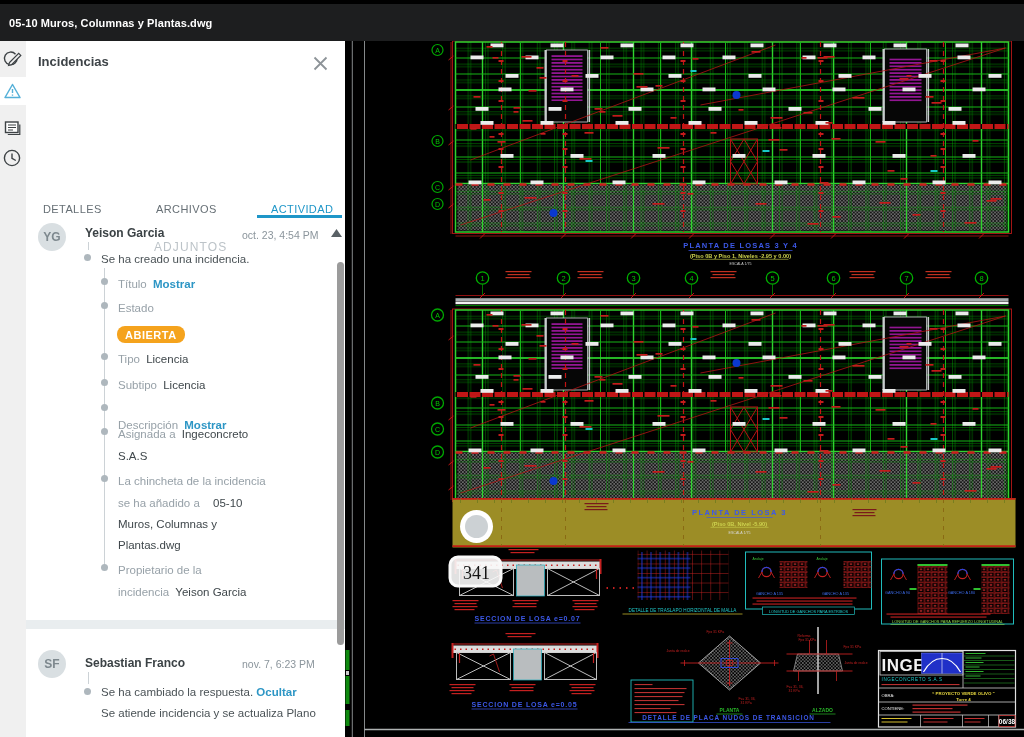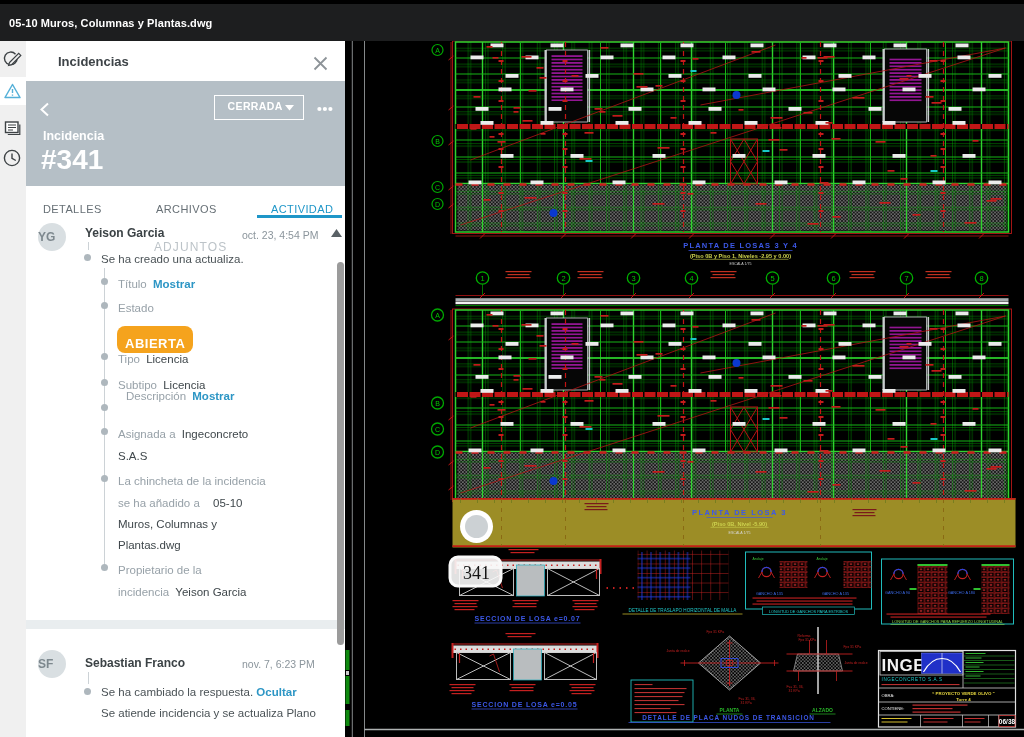--- a/index.html
+++ b/index.html
@@ -3,41 +3,41 @@
 <style>
   html,body{margin:0;padding:0;width:1024px;height:737px;overflow:hidden;
     font-family:"Liberation Sans",sans-serif;background:#000;}
   .abs{position:absolute;}
   #topbar{position:absolute;left:0;top:4px;width:1024px;height:41px;background:#1d1e1f;padding-left:24px;}
   #topbar .t{position:absolute;left:9px;top:13px;color:#fff;font-size:11px;font-weight:700;letter-spacing:.1px;}
   #rail{position:absolute;left:0;top:41px;width:26px;height:696px;background:#f0f0f0;}
   #rail .active{position:absolute;left:0;top:36px;width:26px;height:28px;background:#fff;}
   #panel{position:absolute;left:26px;top:41px;width:318.5px;height:696px;background:#fff;}
   #phead{position:absolute;left:0;top:40px;width:318.5px;height:105px;background:#b5bfc6;}
-  .ptitle{position:absolute;left:32px;top:13px;font-size:13px;font-weight:700;color:#3d4347;}
+  .ptitle{position:absolute;left:12px;top:13px;font-size:13px;font-weight:700;color:#3d4347;}
   #btn{position:absolute;left:187.5px;top:14px;width:90px;height:24.5px;border:1.5px solid #fff;
        box-sizing:border-box;color:#fff;font-size:10.5px;font-weight:700;letter-spacing:.4px;
        padding-left:13px;line-height:21px;}
   .inc-l{position:absolute;left:17px;top:48px;color:#fff;font-size:12.5px;font-weight:700;}
   .inc-n{position:absolute;left:15px;top:63px;color:#fff;font-size:28px;font-weight:700;}
   .tab{position:absolute;top:162px;font-size:11px;color:#666f75;letter-spacing:.4px;}
   .tabon{color:#1e96c8;}
   .tabbar{position:absolute;left:231px;top:174px;width:85px;height:3px;background:#1e96c8;}
   .nm{font-weight:700;color:#3b4245;font-size:12px;position:absolute;}
   .dt{color:#8b959c;font-size:10.5px;position:absolute;}
   .txt{color:#4a5256;font-size:11.5px;position:absolute;}
   .lbl{color:#97a1a8;font-size:11.5px;position:absolute;}
   .lnk{color:#2d96c5;font-weight:700;}
   .val{color:#3f474b;}
   .av{position:absolute;width:28px;height:28px;border-radius:50%;background:#d9dfe2;
-      color:#7d888e;font-size:12px;font-weight:700;line-height:28px;}
+      color:#7d888e;font-size:12px;font-weight:700;text-align:center;line-height:28px;}
   .dot{position:absolute;width:7px;height:7px;border-radius:50%;background:#aeb7bd;}
   .vline{position:absolute;width:1px;background:#ccd2d6;}
-  .chip{position:absolute;background:#f5a31d;color:#fff;font-size:13px;font-weight:700;
-        letter-spacing:.5px;border-radius:8px;padding:10px 8px 2px 8px;}
+  .chip{position:absolute;background:#f5a31d;color:#fff;font-size:11px;font-weight:700;
+        letter-spacing:.5px;border-radius:8px;padding:3px 8px 2px 8px;}
   .divider{position:absolute;left:0px;width:318.5px;height:9px;background:#e9edef;}
   #sbar{position:absolute;left:337px;top:262px;width:7px;height:383px;background:#9b9b9b;border-radius:4px;}
 </style></head>
 <body>
 <div id="topbar">
     <div class="t">05-10 Muros, Columnas y Plantas.dwg</div>
   </div>
 <div id="rail">
   <div class="active"></div>
   <svg class="abs" style="left:0;top:0" width="26" height="200" viewBox="0 0 26 200">
@@ -52,63 +52,46 @@
       <circle cx="12" cy="117" r="7.6"></circle>
       <path d="M12 112.5 v4.8 l3.8 2.2" stroke-width="1.4"></path>
     </g>
   </svg>
 </div>
 <div id="panel">
   <div class="ptitle">Incidencias</div>
   <svg class="abs" style="left:287px;top:15px" width="15" height="15" viewBox="0 0 15 15">
     <path d="M1.5 1.5 L13.5 13.5 M13.5 1.5 L1.5 13.5" stroke="#8d9398" stroke-width="1.8" fill="none"></path>
     </svg>
-  <div id="phead">
-    <svg class="abs" style="left:13px;top:21px" width="11" height="15" viewBox="0 0 11 15">
-      <path d="M9 1.5 L2.5 7.5 L9 13.5" stroke="#fff" stroke-width="2" fill="none"></path>
-      </svg>
-    <div id="btn">CERRADA
-      <svg style="position:absolute;right:9px;top:9px" width="9" height="6" viewBox="0 0 9 6">
-          <path d="M0 0 L9 0 L4.5 5.5 Z" fill="#fff"></path>
-        </svg>
-    </div>
-    <svg class="abs" style="left:291px;top:25px" width="16" height="6" viewBox="0 0 16 6">
-      <circle cx="2.4" cy="3" r="2.1" fill="#fff"></circle>
-        <circle cx="7.9" cy="3" r="2.1" fill="#fff"></circle>
-        <circle cx="13.4" cy="3" r="2.1" fill="#fff"></circle>
-      </svg>
-    <div class="inc-l">Incidencia</div>
-    <div class="inc-n">#341</div>
-  </div>
   <div class="tab" style="left:17px;">DETALLES</div>
   <div class="tab" style="left:130px;">ARCHIVOS</div>
   <div class="tab tabon" style="left:245px;">ACTIVIDAD</div>
   <div class="tabbar"></div>
   <div class="av" style="left:12px;top:182px;">YG</div>
   <div class="lbl" style="left:128px;top:199px;color:#bcc3c8;letter-spacing:1.1px;font-size:12px;">ADJUNTOS</div>
   <div class="nm" style="left:59px;top:185px;">Yeison Garcia</div>
   <div class="dt" style="left:216px;top:187.5px;">oct. 23, 4:54 PM</div>
   <svg class="abs" style="left:305px;top:188px" width="11" height="8" viewBox="0 0 11 8">
       <path d="M5.5 0 L11 8 L0 8 Z" fill="#5a6166"></path>
     </svg>
   <div class="vline" style="left:61.5px;top:201px;height:8px;"></div>
   <div class="dot" style="left:58px;top:213px;"></div>
-  <div class="txt" style="left:75px;top:211.5px;">Se ha creado una actualiza.</div>
+  <div class="txt" style="left:75px;top:211.5px;">Se ha creado una incidencia.</div>
   <div class="vline" style="left:77.5px;top:227px;height:302px;"></div>
   <div class="dot" style="left:74.5px;top:236.5px;"></div>
   <div class="lbl" style="left:92px;top:236.5px;">Título <span class="lnk" style="margin-left:3px;">Mostrar</span></div>
   <div class="dot" style="left:74.5px;top:261px;"></div>
   <div class="lbl" style="left:92px;top:261px;">Estado</div>
   <div class="chip" style="left:91px;top:285px;">ABIERTA</div>
   <div class="dot" style="left:74.5px;top:312px;"></div>
   <div class="lbl" style="left:92px;top:312px;">Tipo <span class="val" style="margin-left:3px;">Licencia</span></div>
   <div class="dot" style="left:74.5px;top:338px;"></div>
   <div class="lbl" style="left:92px;top:338px;">Subtipo <span class="val" style="margin-left:3px;">Licencia</span></div>
   <div class="dot" style="left:74.5px;top:363px;"></div>
-  <div class="lbl" style="left:92px;top:349px;margin-left:8px;">Descripción <span class="lnk" style="margin-left:3px;">Mostrar</span></div>
+  <div class="lbl" style="left:92px;top:378px;">Descripción <span class="lnk" style="margin-left:3px;">Mostrar</span></div>
   <div class="dot" style="left:74.5px;top:387px;"></div>
   <div class="lbl" style="left:92px;top:387px;">Asignada a <span class="val" style="margin-left:3px;">Ingeconcreto</span></div>
   <div class="lbl val" style="left:92px;top:409px;">S.A.S</div>
   <div class="dot" style="left:74.5px;top:434px;"></div>
   <div class="lbl" style="left:92px;top:434px;">La chincheta de la incidencia</div>
   <div class="lbl" style="left:92px;top:455.5px;">se ha añadido a <span class="val" style="margin-left:3px;padding-left:7px;">05-10</span></div>
   <div class="lbl val" style="left:92px;top:477px;">Muros, Columnas y</div>
   <div class="lbl val" style="left:92px;top:498px;text-align:center;">Plantas.dwg</div>
   <div class="dot" style="left:74.5px;top:523px;"></div>
   <div class="lbl" style="left:92px;top:523px;">Propietario de la</div>

